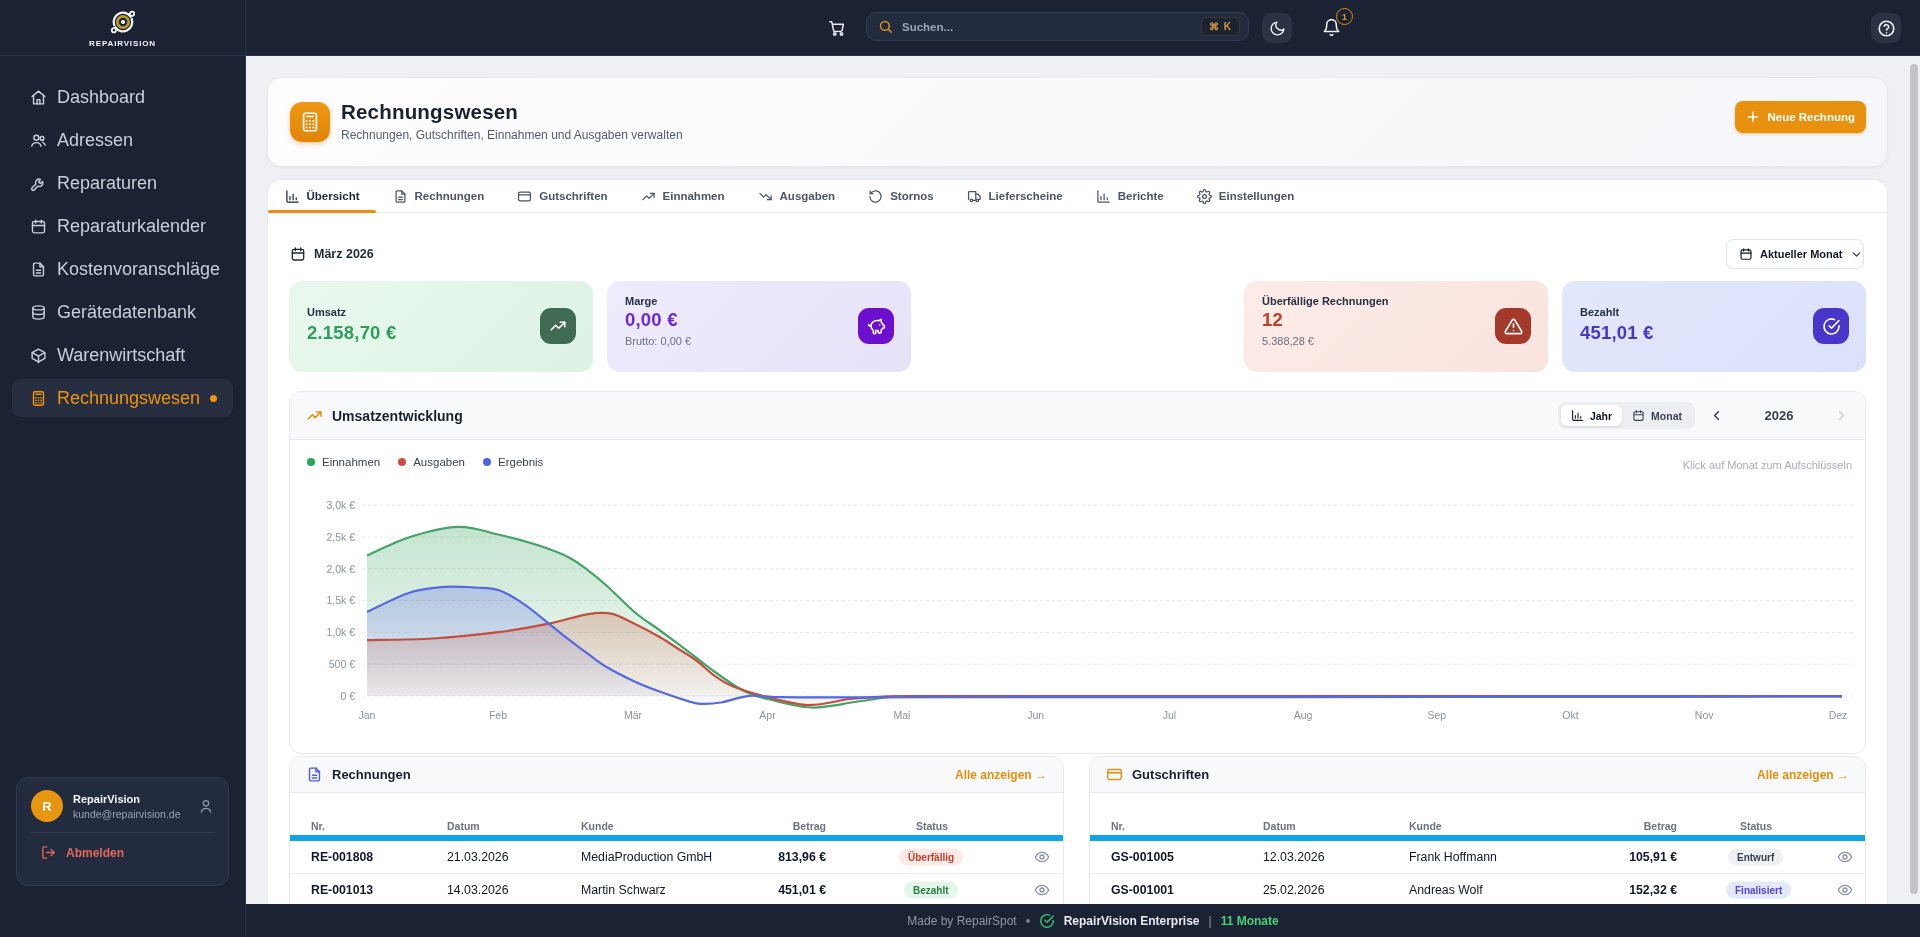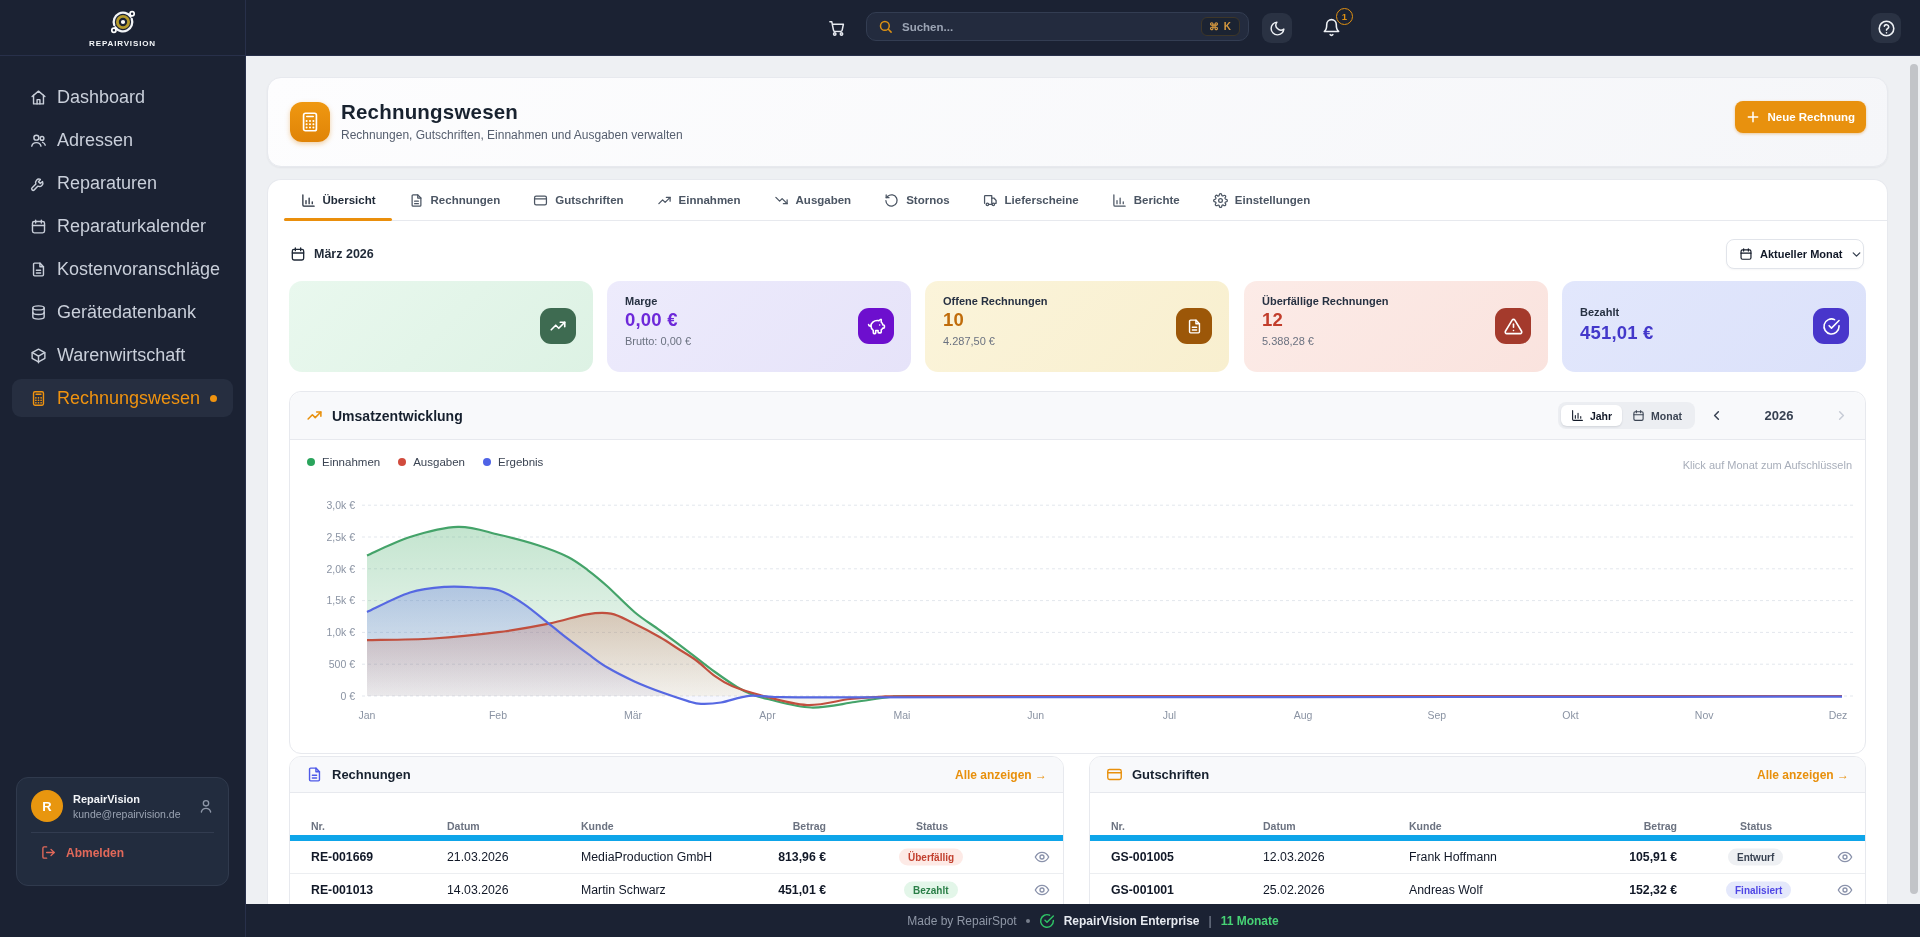--- a/index.html
+++ b/index.html
@@ -38,21 +38,21 @@
   
   #main { position:absolute; left:246px; top:56px; width:1674px; height:848px; background:#eef0f3; }
   .card { position:absolute; background:#fff; border:1px solid #e7e9ee; border-radius:14px; }
   #headcard { left:21px; top:21px; width:1621px; height:90px; background:linear-gradient(135deg,#fdfdfe 0%,#f5f6f9 100%); box-shadow:0 1px 2px rgba(16,24,40,.05); }
   #hicon { position:absolute; left:22px; top:24px; width:40px; height:40px; border-radius:12px; background:linear-gradient(180deg,#ef9811,#e08407); display:flex; align-items:center; justify-content:center; box-shadow:0 2px 5px rgba(219,127,6,.35); }
   #htitle { position:absolute; left:73px; top:22px; font-size:20.5px; font-weight:bold; color:#18222f; letter-spacing:.2px; }
   #hsub { position:absolute; left:73px; top:50px; font-size:12px; color:#555e6e; }
   #newbtn { position:absolute; right:21px; top:23px; height:30px; padding:16px 11px; background:#e8910e; border-radius:8px; color:#fff; font-size:11.5px; font-weight:bold; display:flex; align-items:center; gap:7px; box-shadow:0 1px 3px rgba(219,127,6,.4); }
 
   #wrap { left:21px; top:123px; width:1621px; height:725px; border-radius:14px 14px 0 0; border-bottom:none; overflow:hidden; }
-  #tabs { display:flex; height:41px; border-bottom:1px solid #e7e9ee; align-items:stretch;margin-left:16px; }
+  #tabs { display:flex; height:33px; border-bottom:1px solid #e7e9ee; align-items:stretch; }
   .tab { display:flex; align-items:center; gap:7px; padding:0 16.5px; font-size:11.5px; color:#4b5563; font-weight:bold; position:relative; }
   .tab.on { color:#1f2937; }
   .tab.on:after { content:""; position:absolute; left:0; right:0; bottom:-1px; height:3px; background:#ea8f0c; border-radius:2px; }
 
   #monthrow { position:absolute; left:22px; top:66px; display:flex; align-items:center; gap:8px; color:#1f2937; font-size:12.5px; font-weight:bold; }
   #monthsel { position:absolute; right:23px; top:59px; width:138px; white-space:nowrap; height:30px; background:#fff; border:1px solid #e1e4ea; border-radius:8px; display:flex; align-items:center; gap:7px; padding:0 12px; font-size:11px; font-weight:bold; color:#111827; box-shadow:0 1px 2px rgba(16,24,40,.04); }
 
   
   .stat { position:absolute; top:101px; width:304px; height:91px; border-radius:13px; padding:0 18px; }
   .stat .lbl { font-size:11px; color:#273142; font-weight:bold; }
@@ -270,52 +270,42 @@
           <path d="M8 3v4M16 3v4M3.5 10.5h17"></path>
         </svg>März 2026</div>
       <div id="monthsel"><svg width="14" height="14" viewBox="0 0 24 24" fill="none" stroke="#111827" stroke-width="2" stroke-linecap="round">
           <rect x="3.5" y="5" width="17" height="16" rx="2.5"></rect>
           <path d="M8 3v4M16 3v4M3.5 10.5h17"></path>
         </svg>Aktueller Monat<svg style="margin-left:auto" width="13" height="13" viewBox="0 0 24 24" fill="none" stroke="#374151" stroke-width="2.4" stroke-linecap="round" stroke-linejoin="round">
           <path d="M6 9l6 6 6-6"></path>
         </svg></div>
 
       <div class="stat" style="left:21px; background:linear-gradient(135deg,#e9f8ee,#ddf2e4);">
+        <div style="padding-top:25px;">
+          <div class="lbl">Umsatz</div>
+          <div class="val" style="color:#2f9e5c; margin-top:4px;">2.158,70 €</div>
+        </div>
         <div class="sicon" style="top:27px; background:#3e6b51;">
           <svg width="18" height="18" viewBox="0 0 24 24" fill="none" stroke="#fff" stroke-width="2.2" stroke-linecap="round" stroke-linejoin="round">
             <path d="M3 17l6-6 4 4 8-8"></path>
             <path d="M15 7h6v6"></path>
           </svg>
         </div>
       </div>
       <div class="stat" style="left:339px; background:linear-gradient(135deg,#edebfc,#e6e3f9);">
         <div style="padding-top:14px;">
           <div class="lbl">Marge</div>
           <div class="val" style="color:#6d28d9; margin-top:2px;">0,00 €</div>
           <div class="sub">Brutto: 0,00 €</div>
         </div>
         <div class="sicon" style="top:27px; background:#6d0fce;">
           <svg width="19" height="19" viewBox="0 0 24 24" fill="none" stroke="#fff" stroke-width="2" stroke-linecap="round" stroke-linejoin="round">
             <path d="M11 17h3v2a1 1 0 0 0 1 1h2a1 1 0 0 0 1-1v-3a3.16 3.16 0 0 0 2-2h1a1 1 0 0 0 1-1v-2a1 1 0 0 0-1-1h-1a5 5 0 0 0-2-3.5V3.5a.5.5 0 0 0-.7-.5c-1 .4-1.8 1-2.3 1.7A8.7 8.7 0 0 0 13 4.5C8.6 4.5 5 7.6 5 11.5c0 2.2 1.1 4.1 2.9 5.3L8 20a1 1 0 0 0 1 1h1a1 1 0 0 0 1-1z"></path>
             <path d="M2 9.5a2 2 0 0 0 2 2h1"></path>
             <path d="M16 10h.01"></path>
-          </svg>
-        </div>
-      </div>
-      <div class="stat" style="left:657px; background:linear-gradient(135deg,#fbf4da,#f8efcf);">
-        <div style="padding-top:14px;">
-          <div class="lbl">Offene Rechnungen</div>
-          <div class="val" style="color:#c06c0b; margin-top:2px;">10</div>
-          <div class="sub">4.287,50 €</div>
-        </div>
-        <div class="sicon" style="top:27px; background:#9c5708;">
-          <svg width="17" height="17" viewBox="0 0 24 24" fill="none" stroke="#fff" stroke-width="2" stroke-linecap="round" stroke-linejoin="round">
-            <path d="M14 3H6.5A1.5 1.5 0 0 0 5 4.5v15A1.5 1.5 0 0 0 6.5 21h11a1.5 1.5 0 0 0 1.5-1.5V8z"></path>
-            <path d="M14 3v5h5"></path>
-            <path d="M9 13h6M9 17h6"></path>
           </svg>
         </div>
       </div>
       <div class="stat" style="left:976px; background:linear-gradient(135deg,#fcebe7,#fae3de);">
         <div style="padding-top:14px;">
           <div class="lbl">Überfällige Rechnungen</div>
           <div class="val" style="color:#c23d2b; margin-top:2px;">12</div>
           <div class="sub">5.388,28 €</div>
         </div>
         <div class="sicon" style="top:27px; background:#a43a2c;">
@@ -439,21 +429,21 @@
           <span class="all">Alle anzeigen →</span>
         </div>
         <div class="trow hdr" style="height:48px;">
           <span class="cell" style="left:21px; top:33px;">Nr.</span>
           <span class="cell" style="left:157px; top:33px;">Datum</span>
           <span class="cell" style="left:291px; top:33px;">Kunde</span>
           <span class="cell rt" style="left:536px; top:33px; font-weight:bold;">Betrag</span>
           <span class="cell" style="left:626px; top:33px;">Status</span>
         </div>
         <div class="trow">
-          <span class="cell num" style="left:21px;">RE-001669</span>
+          <span class="cell num" style="left:21px;">RE-001808</span>
           <span class="cell" style="left:157px;">21.03.2026</span>
           <span class="cell" style="left:291px;">MediaProduction GmbH</span>
           <span class="cell rt" style="left:536px;">813,96 €</span>
           <span class="cell" style="left:609px;"><span class="badge b-red">Überfällig</span></span>
           <svg class="cell" style="left:744px;" width="16" height="16" viewBox="0 0 24 24" fill="none" stroke="#8a92ab" stroke-width="2">
             <path d="M2 12s3.5-7 10-7 10 7 10 7-3.5 7-10 7-10-7-10-7z"></path>
             <circle cx="12" cy="12" r="3"></circle>
           </svg>
         </div>
         <div class="trow">

